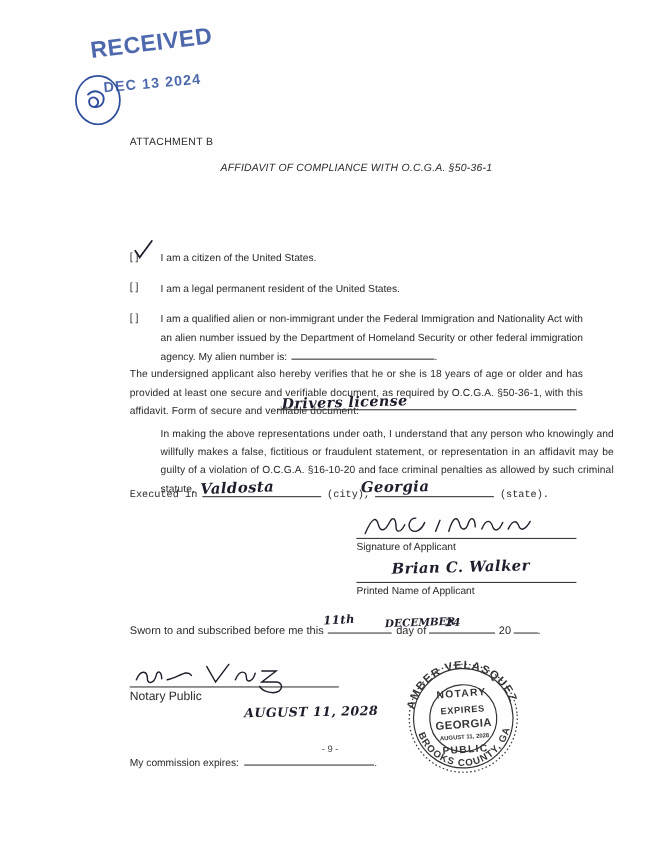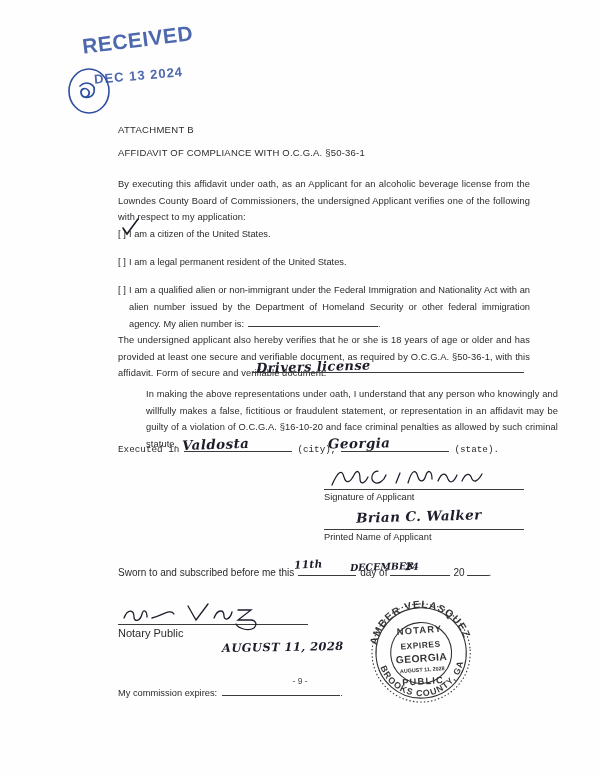--- a/index.html
+++ b/index.html
@@ -56,22 +56,24 @@
     left: 118px;
     top: 124px;
     font-size: 9.5px;
     letter-spacing: 0.3px;
   }
   .doc-title {
     position: absolute;
     left: 118px;
     top: 147px;
     width: 412px;
+    text-align: center;
     font-size: 9.5px;
     letter-spacing: 0.2px;
+    font-style: italic;
   }
   .para {
     position: absolute;
     left: 118px;
     width: 412px;
     font-size: 9.3px;
     line-height: 16.5px;
     text-align: justify;
     letter-spacing: 0.1px;
   }
@@ -92,21 +94,21 @@
   .opt3 { top: 282px; }
   .opt-box {
     position: absolute;
     left: 0;
     top: 0;
     width: 24px;
     font-size: 9.5px;
   }
   .opt-text {
     display: block;
-    margin-left: 11px;
+    margin-left: 28px;
     text-align: justify;
   }
   .check-mark {
     position: absolute;
     left: 119px;
     top: 217px;
     width: 22px;
     height: 22px;
     pointer-events: none;
   }
@@ -290,21 +292,20 @@
   <div class="stamp-received">RECEIVED</div>
   <div class="stamp-date">DEC 13 2024</div>
   <svg class="stamp-initials" viewBox="0 0 46 48">
     <ellipse cx="23" cy="25" rx="20" ry="22" fill="none" stroke="#2f4f9e" stroke-width="1.6"></ellipse>
     <path d="M14 20 C20 14, 30 18, 28 26 C26 33, 16 33, 15 27 C14.5 23, 19 21, 22 24 C25 27, 22 32, 18 31" fill="none" stroke="#2f4f9e" stroke-width="1.7" stroke-linecap="round"></path>
   </svg>
 
   <div class="attachment-label">ATTACHMENT B</div>
   <div class="doc-title">AFFIDAVIT OF COMPLIANCE WITH O.C.G.A. §50-36-1</div>
 
-  <div class="para p-intro">By executing this affidavit under oath, as an Applicant for an alcoholic beverage license from the Lowndes County Board of Commissioners, the undersigned Applicant verifies one of the following with respect to my application:</div>
 
   <div class="option-row opt1">
     <span class="opt-box">[ ]</span>
     <span class="opt-text">I am a citizen of the United States.</span>
   </div>
   <svg class="check-mark" viewBox="0 0 22 22">
     <path d="M4 11 L8 17 L19 2" fill="none" stroke="#1d1d2b" stroke-width="1.6" stroke-linecap="round"></path>
   </svg>
 
   <div class="option-row opt2">

